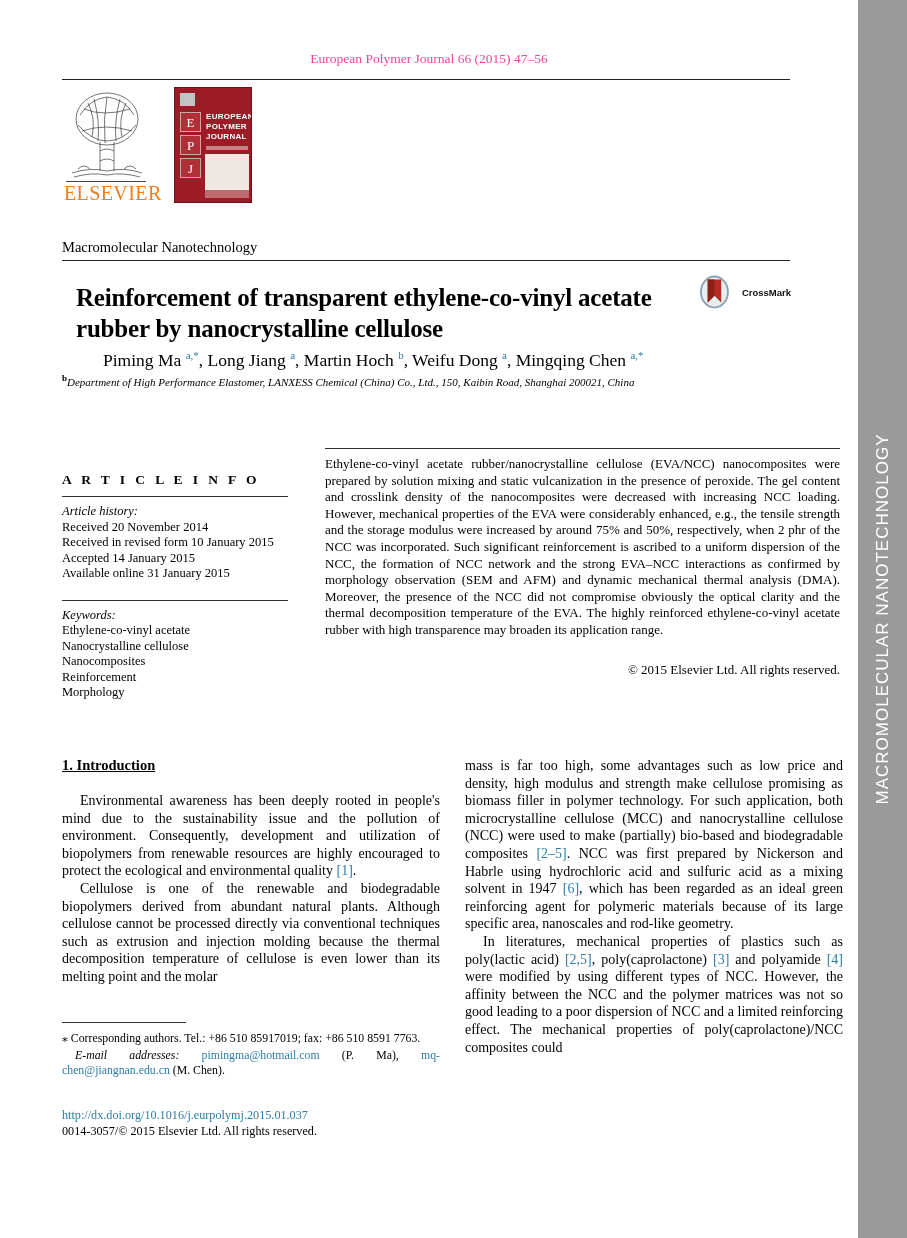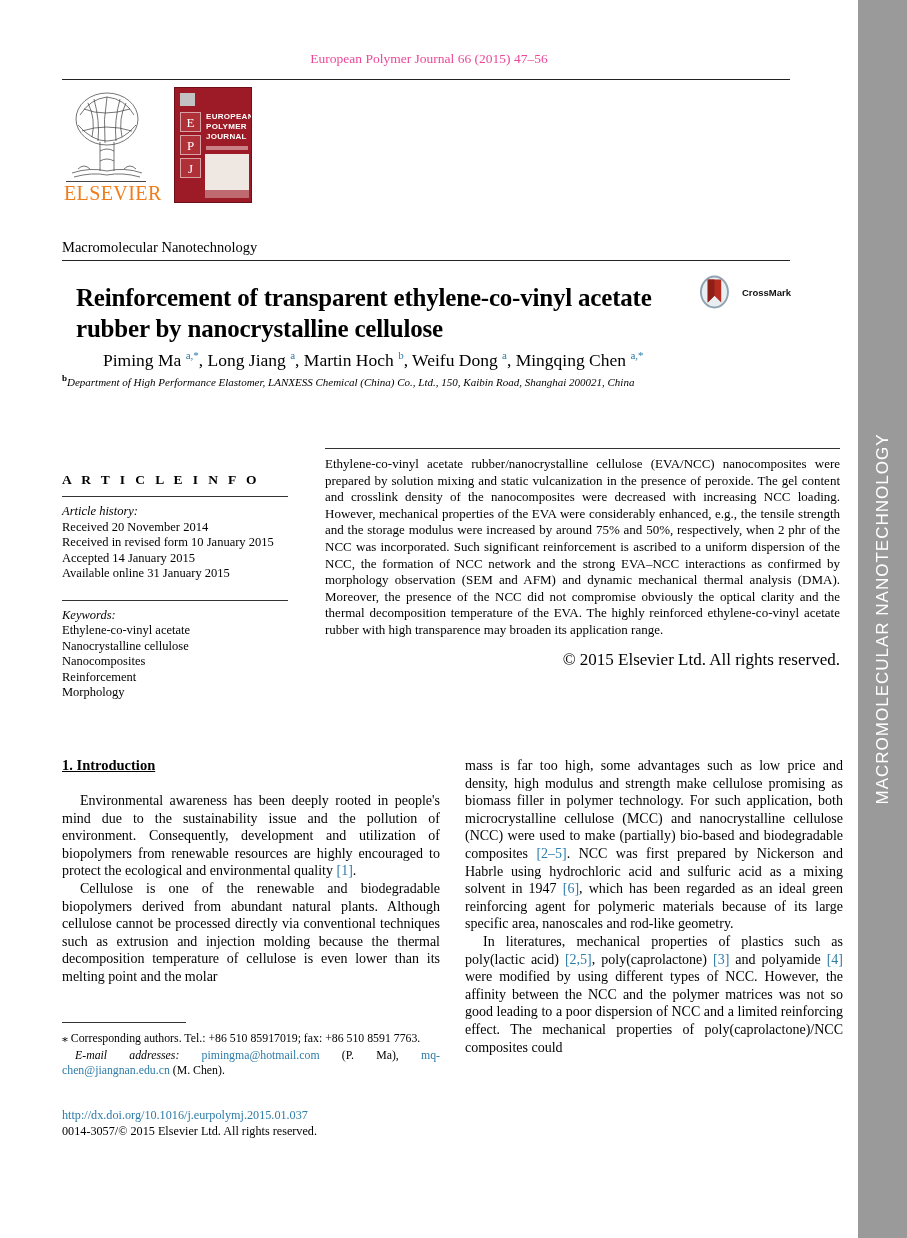--- a/index.html
+++ b/index.html
@@ -318,23 +318,23 @@
   #kw-block { margin-top: 18px; }
 
   .abs-text {
     font-size: 13px;
     line-height: 16.6px;
     text-align: justify;
     text-justify: inter-word;
     hyphens: manual;
   }
   .abs-copy {
-    margin-top: 11px;
+    margin-top: 23px;
     text-align: right;
-    font-size: 17px;
+    font-size: 13px;
   }
 
   
   #body-left {
     position: absolute;
     top: 757px;
     left: 62px;
     width: 378px;
   }
   #body-right {

